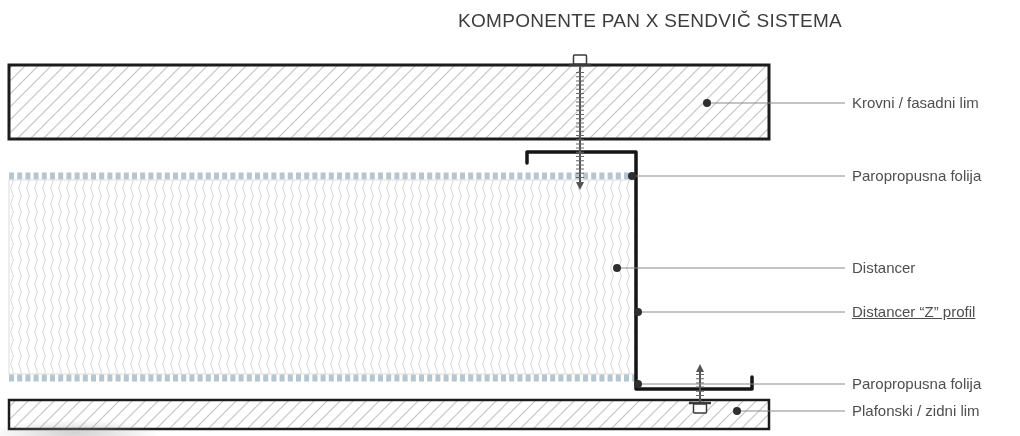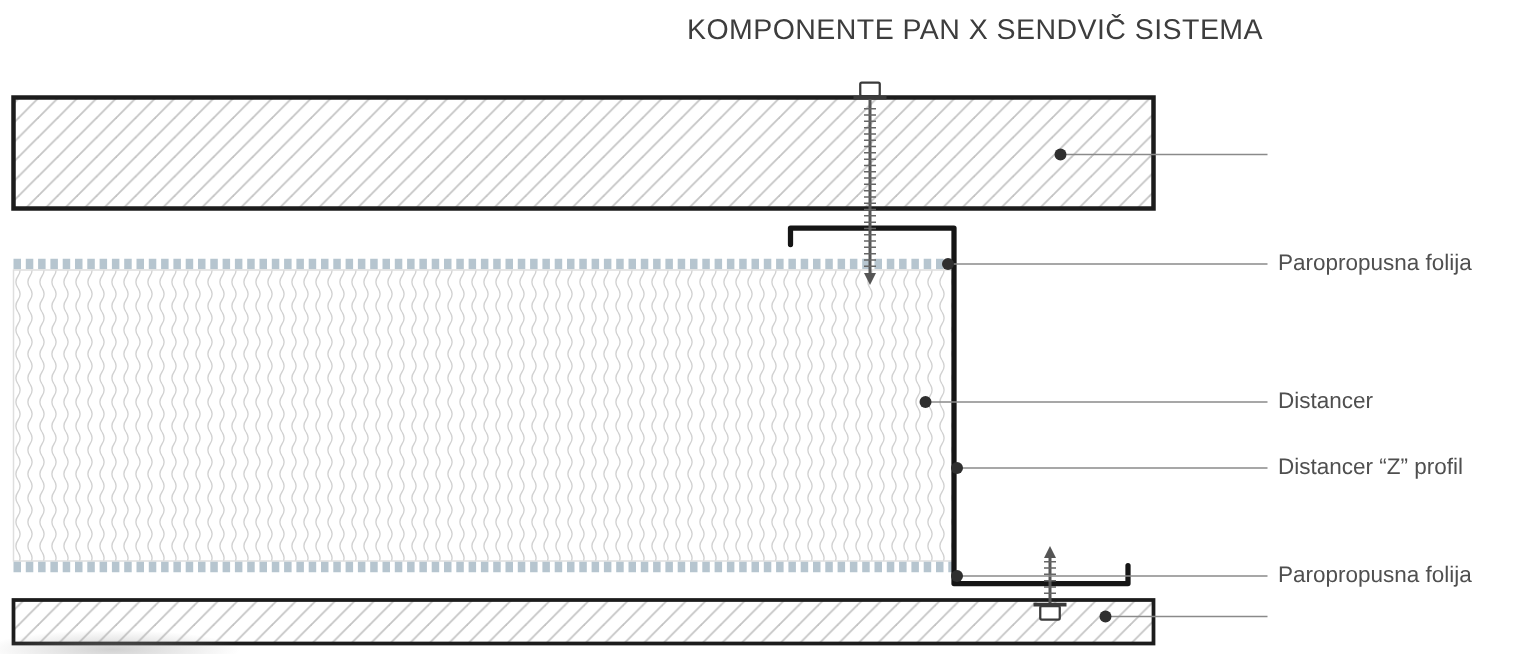--- a/index.html
+++ b/index.html
@@ -25,21 +25,21 @@
     position:absolute;
     left:852px;
     font-size:15px;
     color:#4f4f4f;
     line-height:20px;
     white-space:nowrap;
   }
   .label.l0{top:93px;}
   .label.l1{top:166px;}
   .label.l2{top:258px;}
-  .label.l3{top:302px;}
+  .label.l3{top:302px;text-decoration:underline;}
   .label.l4{top:374px;}
   .label.l5{top:401px;}
 </style>
 </head>
 <body>
 
 <div class="page">
 
   <div class="title">KOMPONENTE PAN X SENDVIČ SISTEMA</div>
 
@@ -112,18 +112,20 @@
     <g fill="#2f2f2f">
       <circle cx="707" cy="103" r="4"></circle>
       <circle cx="632" cy="176" r="4"></circle>
       <circle cx="617" cy="268" r="4"></circle>
       <circle cx="638" cy="312" r="4"></circle>
       <circle cx="638" cy="384" r="4"></circle>
       <circle cx="737" cy="411" r="4"></circle>
     </g>
   </svg>
 
+  <div class="label l0">Krovni / fasadni lim</div>
   <div class="label l1">Paropropusna folija</div>
   <div class="label l2">Distancer</div>
   <div class="label l3">Distancer “Z” profil</div>
   <div class="label l4">Paropropusna folija</div>
+  <div class="label l5">Plafonski / zidni lim</div>
 
 </div>
 
 </body></html>

